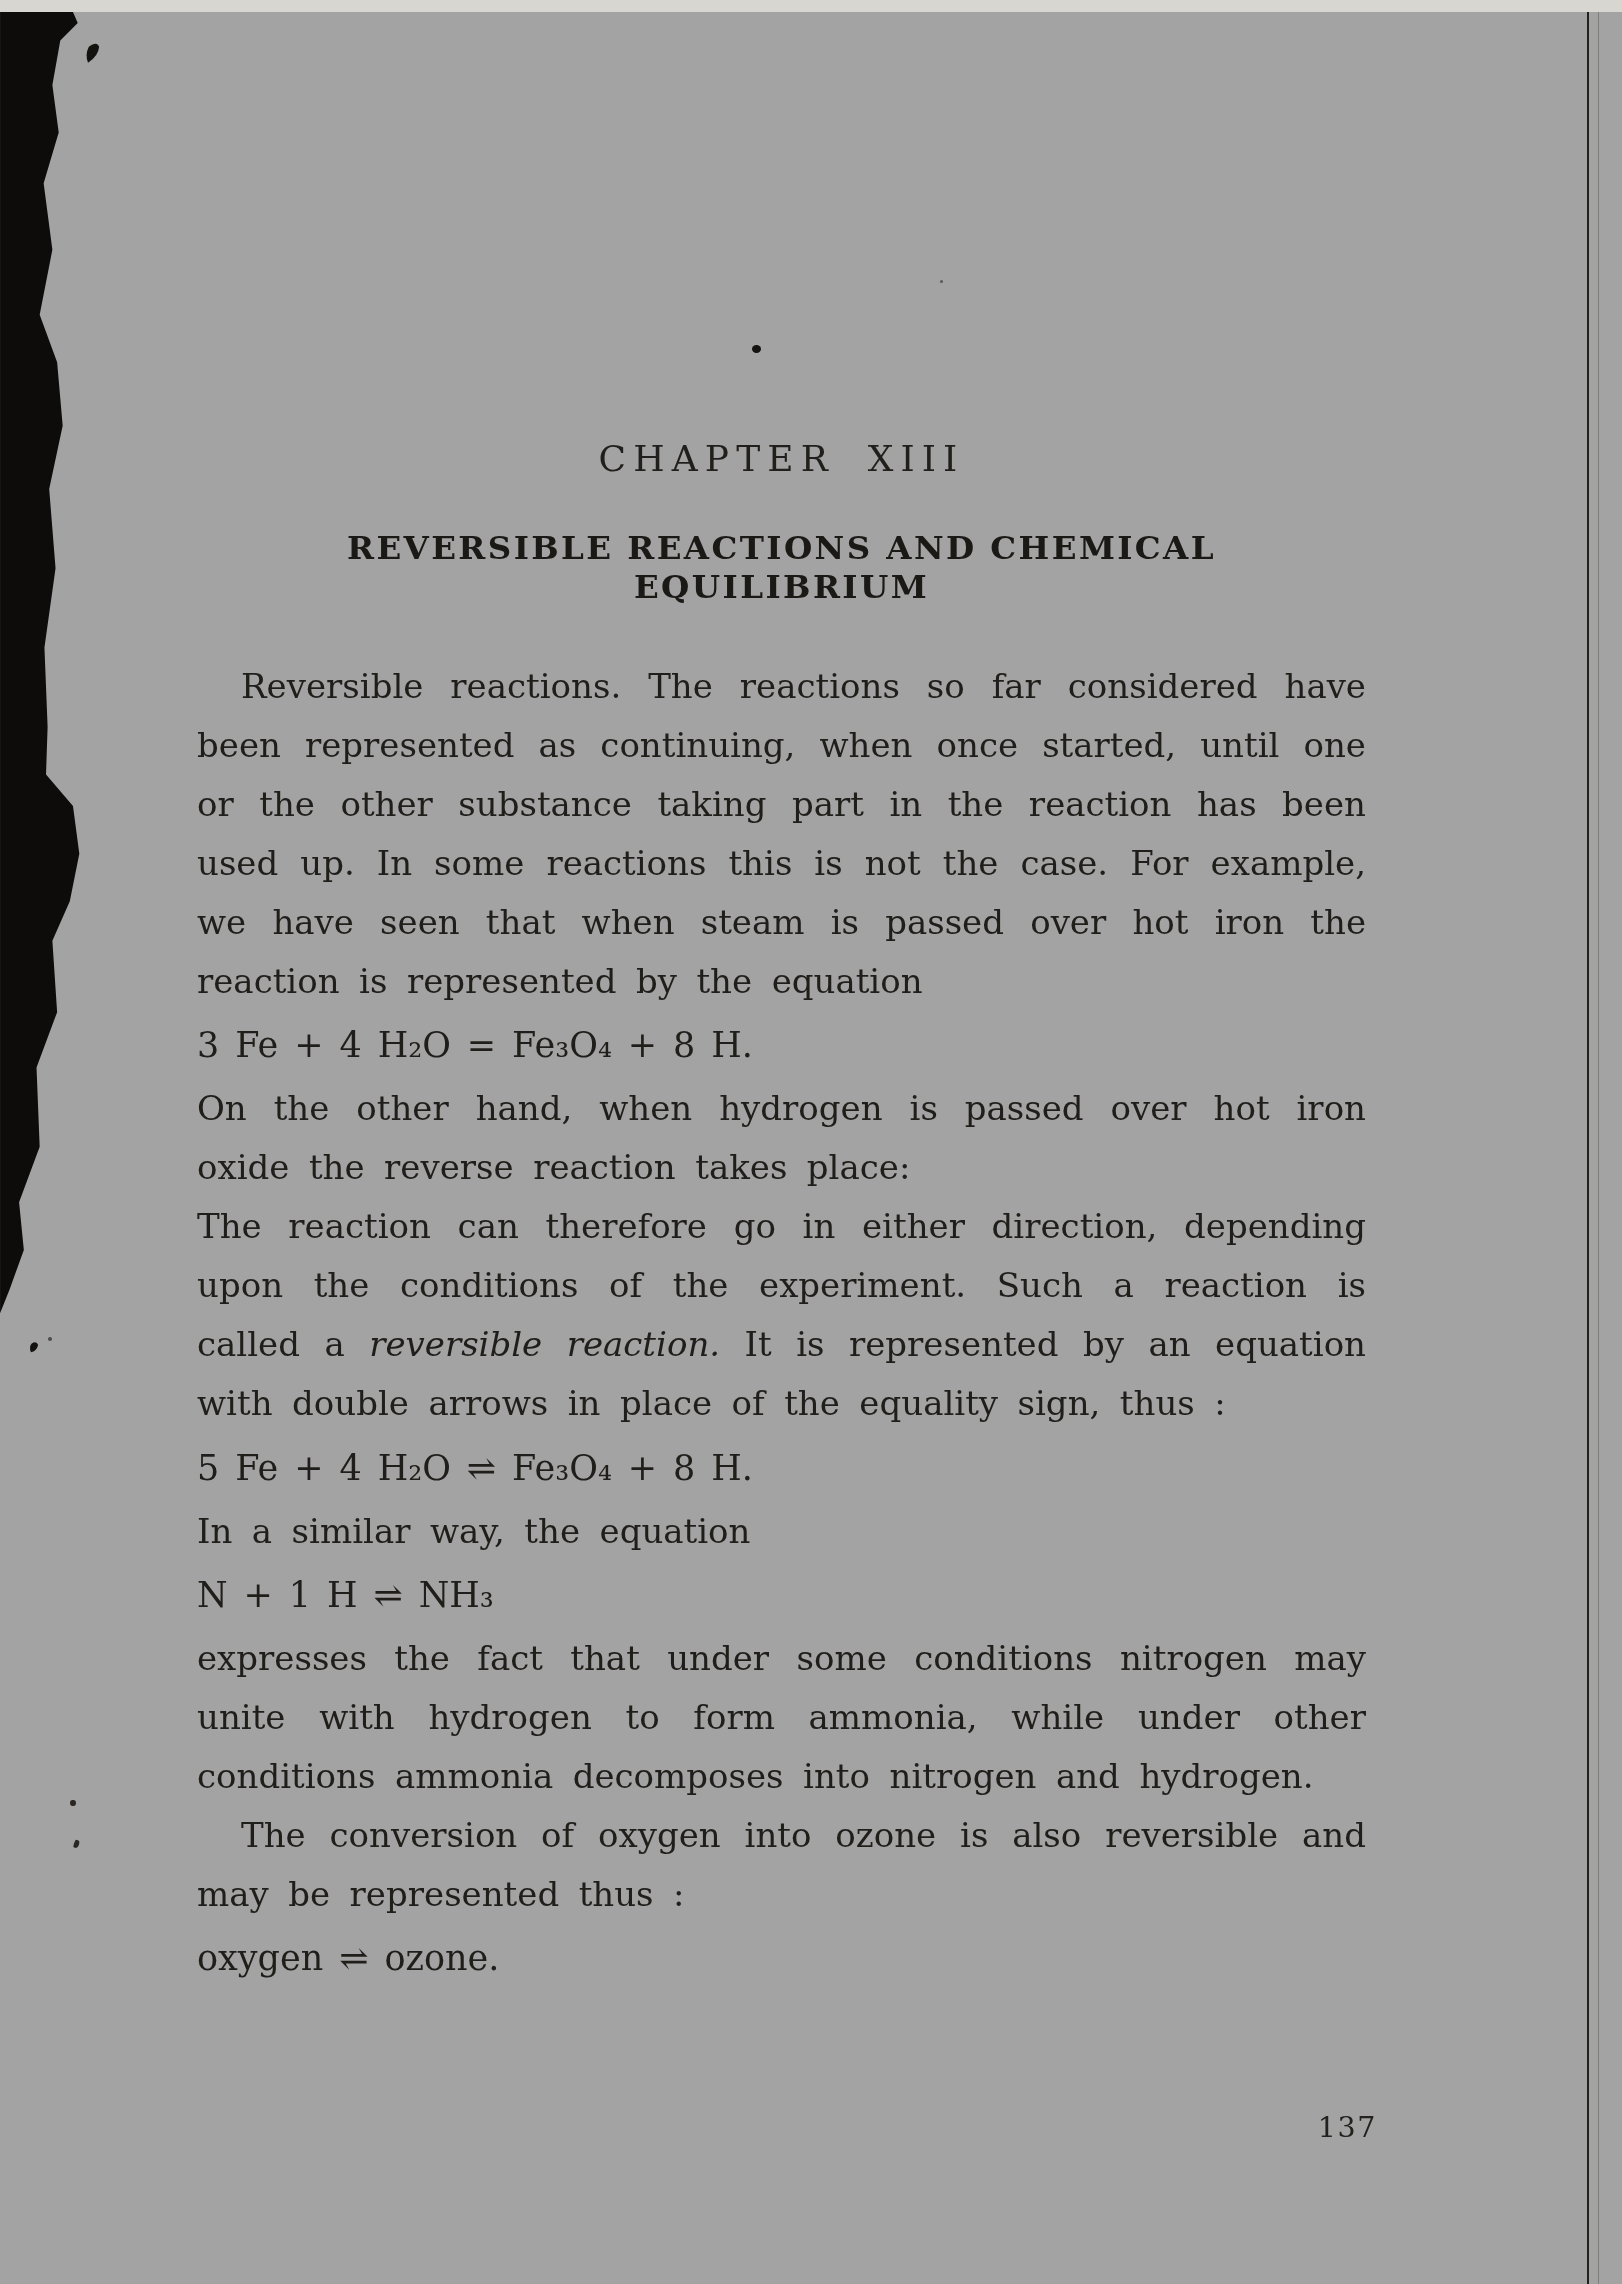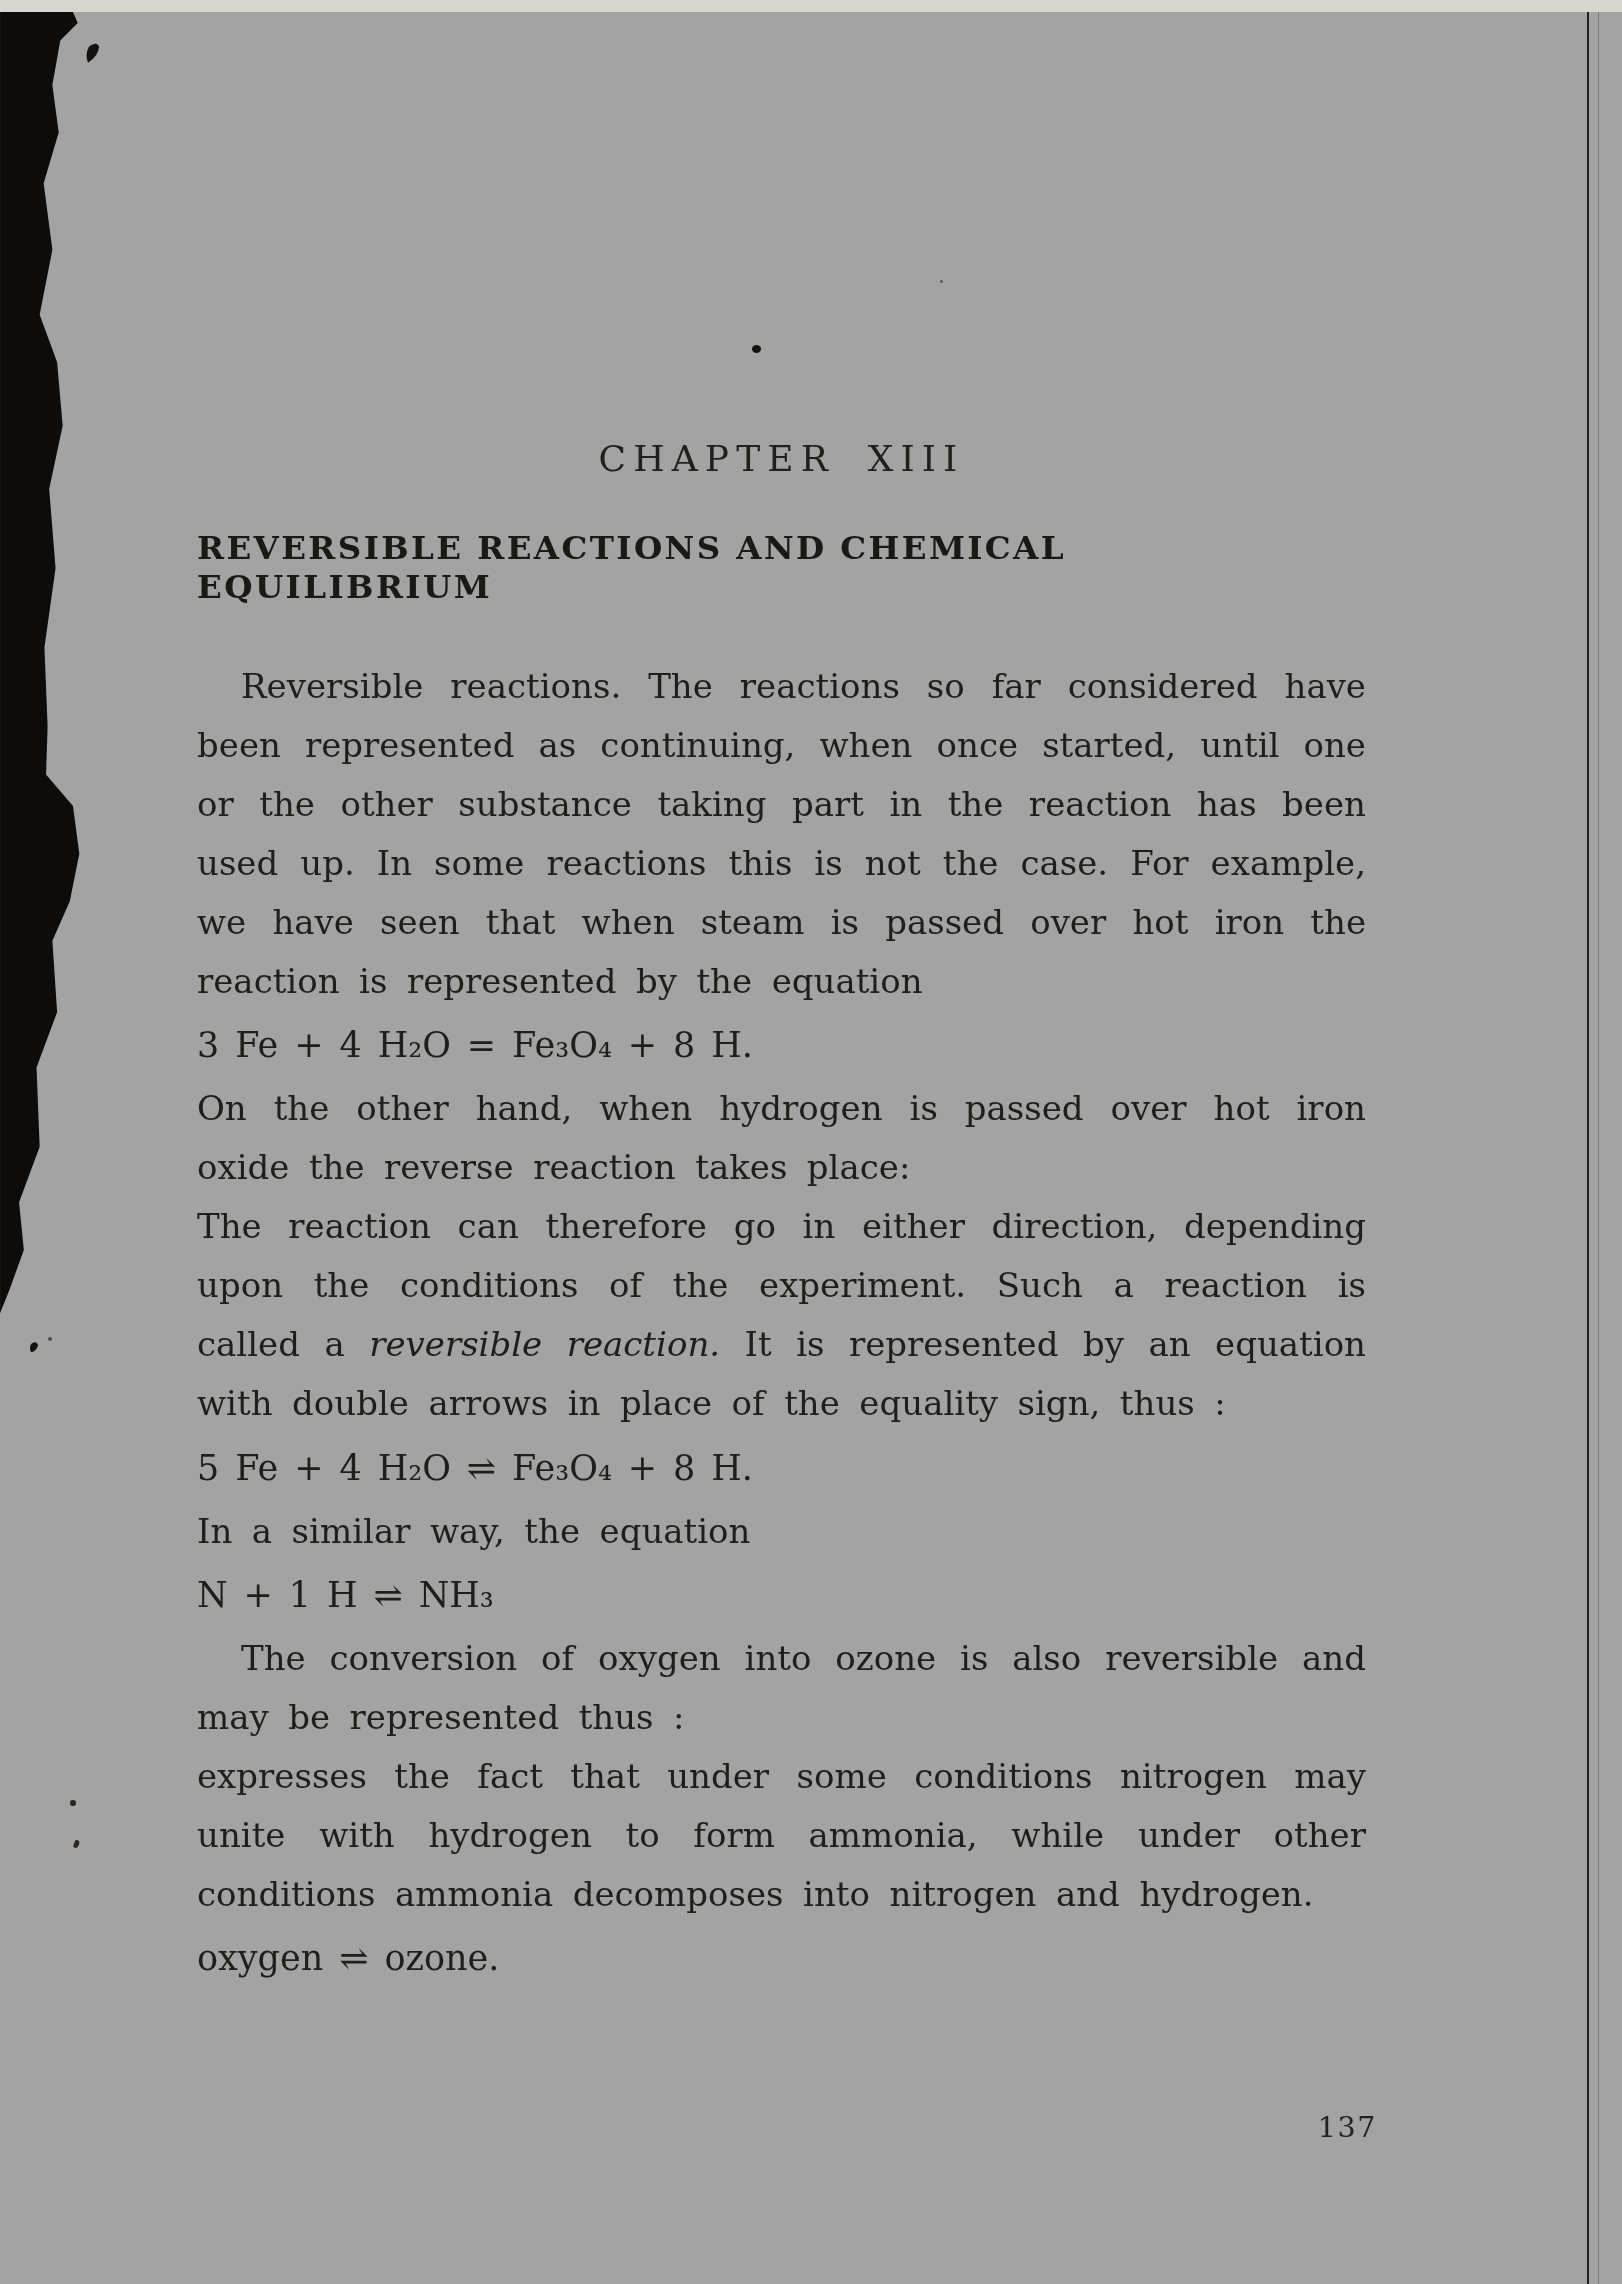--- a/index.html
+++ b/index.html
@@ -47,20 +47,21 @@
     letter-spacing: 7.1px;
     text-align: center;
     word-spacing: 14.3px;
     color: #211f1b;
   }
   h2.section {
     margin: 0 0 51px 0;
     font-size: 32.5px;
     font-weight: 700;
     letter-spacing: 2.4px;
+    text-align: center;
     color: #1b1915;
   }
   p.body-par {
     margin: 0;
     font-size: 34px;
     line-height: 59px;
     text-align: justify;
     word-spacing: 8.7px;
     color: #201e1a;
   }
@@ -119,23 +120,23 @@
 
 
     <p class="body-par"><span>The reaction can therefore go in either direction, depending upon the conditions of the experiment. Such a reaction is called a </span><span class="ital">reversible reaction.</span><span> It is represented by an equation with double arrows in place of the equality sign, thus :</span></p>
 
     <div class="eq">5 Fe + 4 H₂O ⇌ Fe₃O₄ + 8 H.</div>
 
     <p class="body-par">In a similar way, the equation</p>
 
     <div class="eq">N + 1 H ⇌ NH₃</div>
 
+    <p class="body-par">expresses the fact that under some conditions nitrogen may unite with hydrogen to form ammonia, while under other conditions ammonia decomposes into nitrogen and hydrogen.</p>
+
     <p class="body-par indent">The conversion of oxygen into ozone is also reversible and may be represented thus :</p>
-
-    <p class="body-par">expresses the fact that under some conditions nitrogen may unite with hydrogen to form ammonia, while under other conditions ammonia decomposes into nitrogen and hydrogen.</p>
 
     <div class="eq">oxygen ⇌ ozone.</div>
 
   </div>
 
   <div class="page-number">137</div>
 
 </div>
 
 

